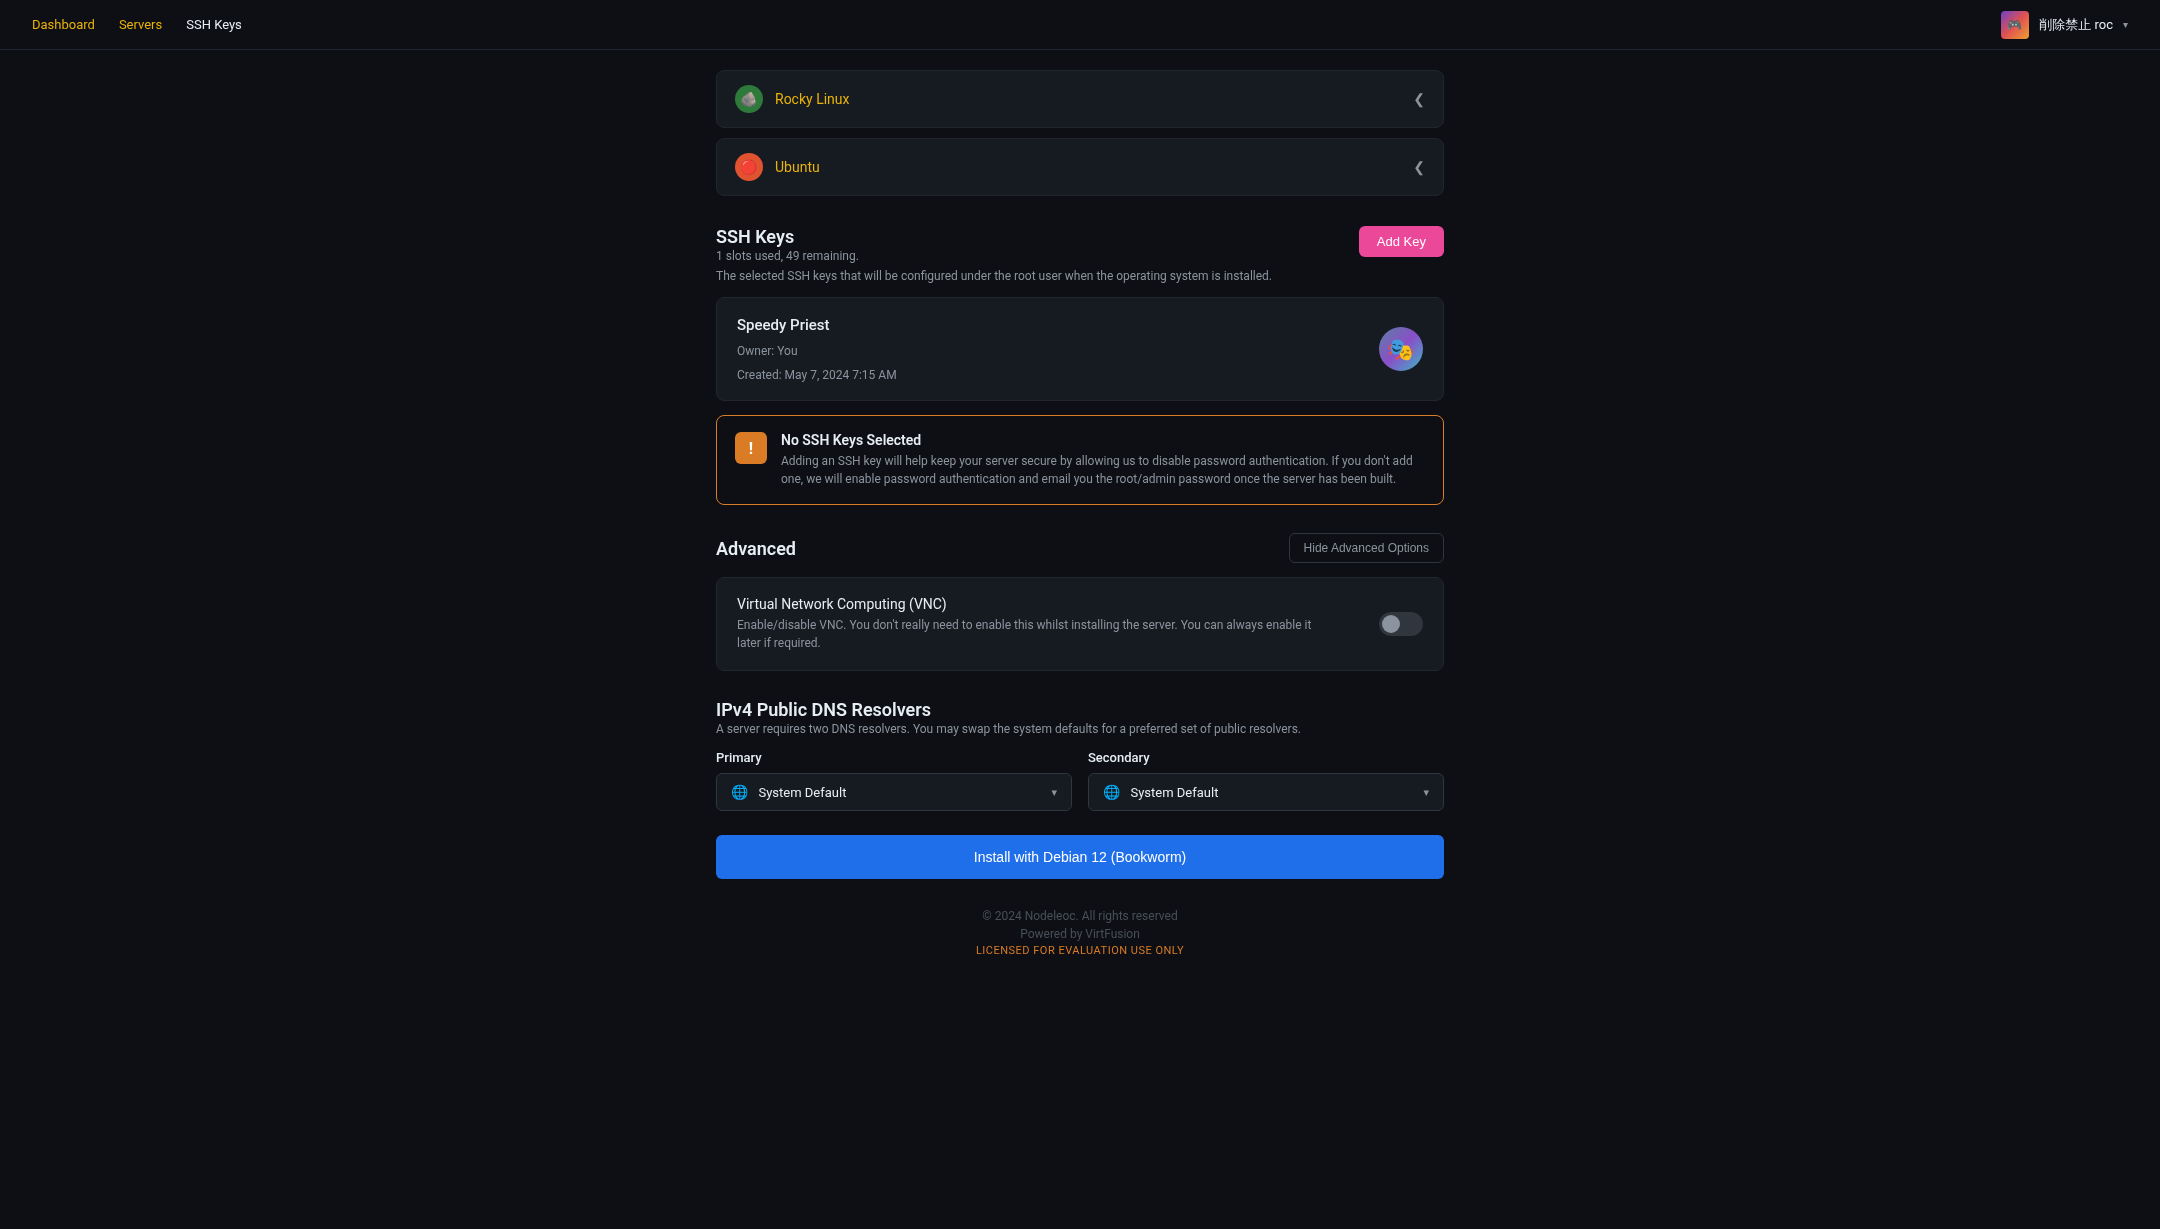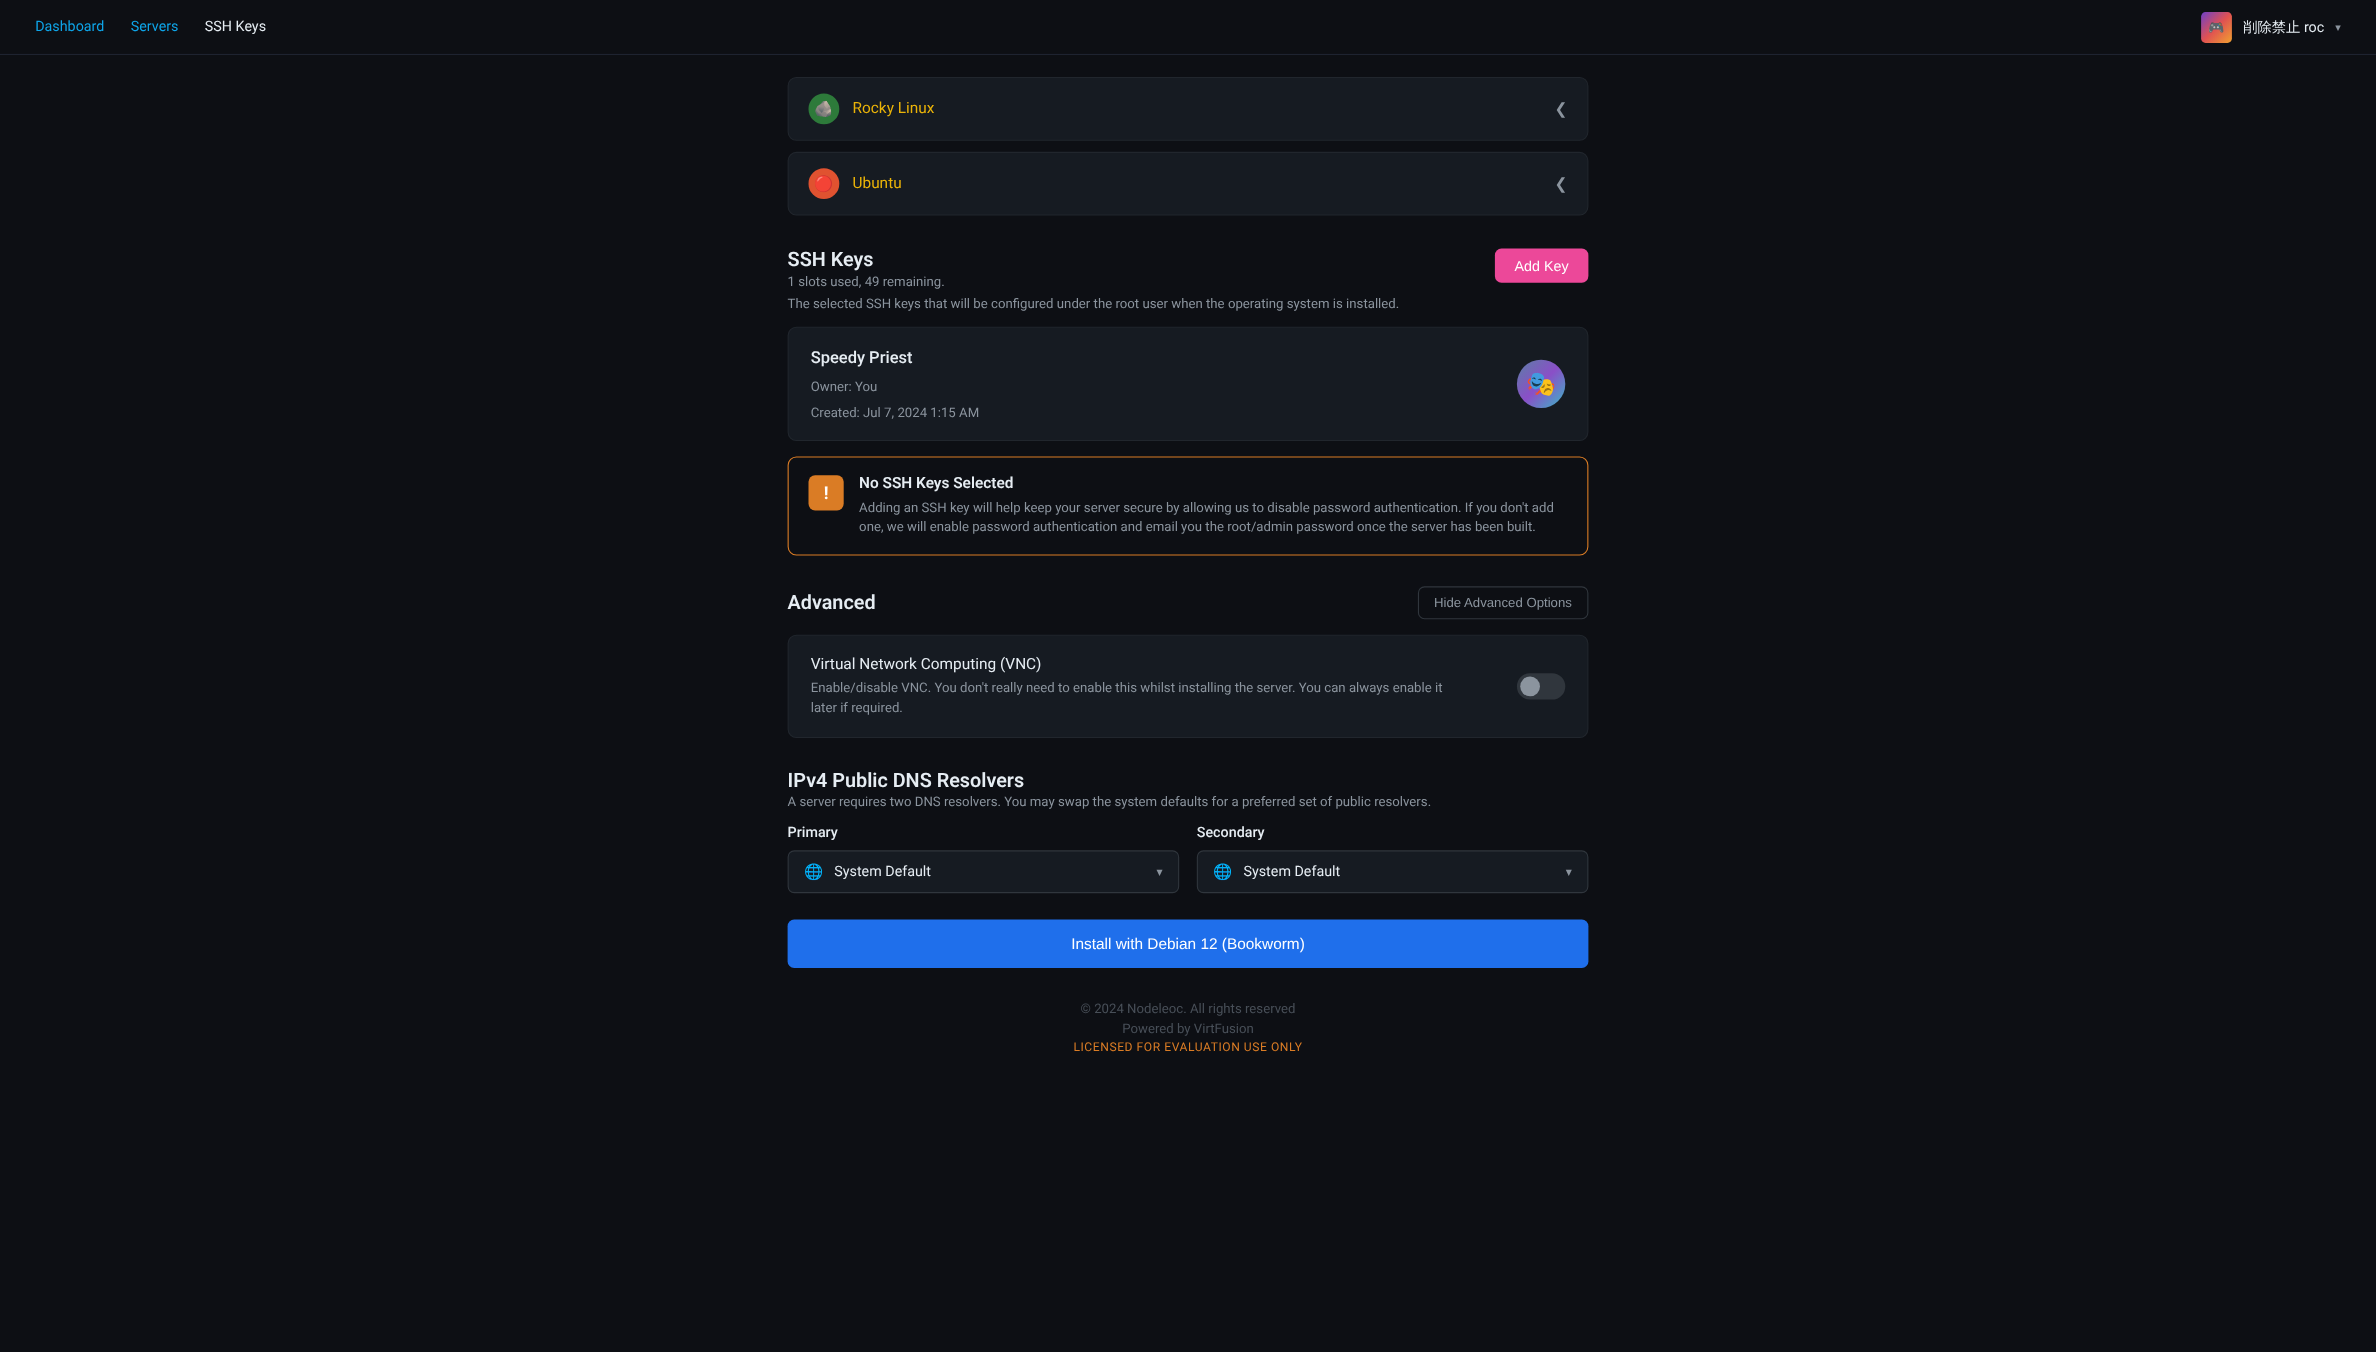--- a/index.html
+++ b/index.html
@@ -20,21 +20,21 @@
       justify-content: space-between;
       padding: 0 32px;
       height: 50px;
     }
     .navbar-left {
       display: flex;
       align-items: center;
       gap: 24px;
     }
     .nav-link {
-      color: #0ea5e9;
+      color: #eab308;
       text-decoration: none;
       font-size: 13px;
     }
     .nav-link.active {
       color: #e6edf3;
     }
     .navbar-right {
       display: flex;
       align-items: center;
       gap: 10px;
@@ -379,21 +379,21 @@
     <button class="btn-add-key">Add Key</button>
   </div>
 
   <div class="section-desc">The selected SSH keys that will be configured under the root user when the operating system is installed.</div>
 
   
   <div class="ssh-key-card">
     <div class="ssh-key-info">
       <div class="ssh-key-name">Speedy Priest</div>
       <div class="ssh-key-meta">Owner: You</div>
-      <div class="ssh-key-meta">Created: Jul 7, 2024 1:15 AM</div>
+      <div class="ssh-key-meta">Created: May 7, 2024 7:15 AM</div>
     </div>
     <div class="ssh-key-avatar">🎭</div>
   </div>
 
   
   <div class="warning-box">
     <div class="warning-icon-wrap">
       <span style="color:#fff; font-weight:bold;">!</span>
     </div>
     <div>

